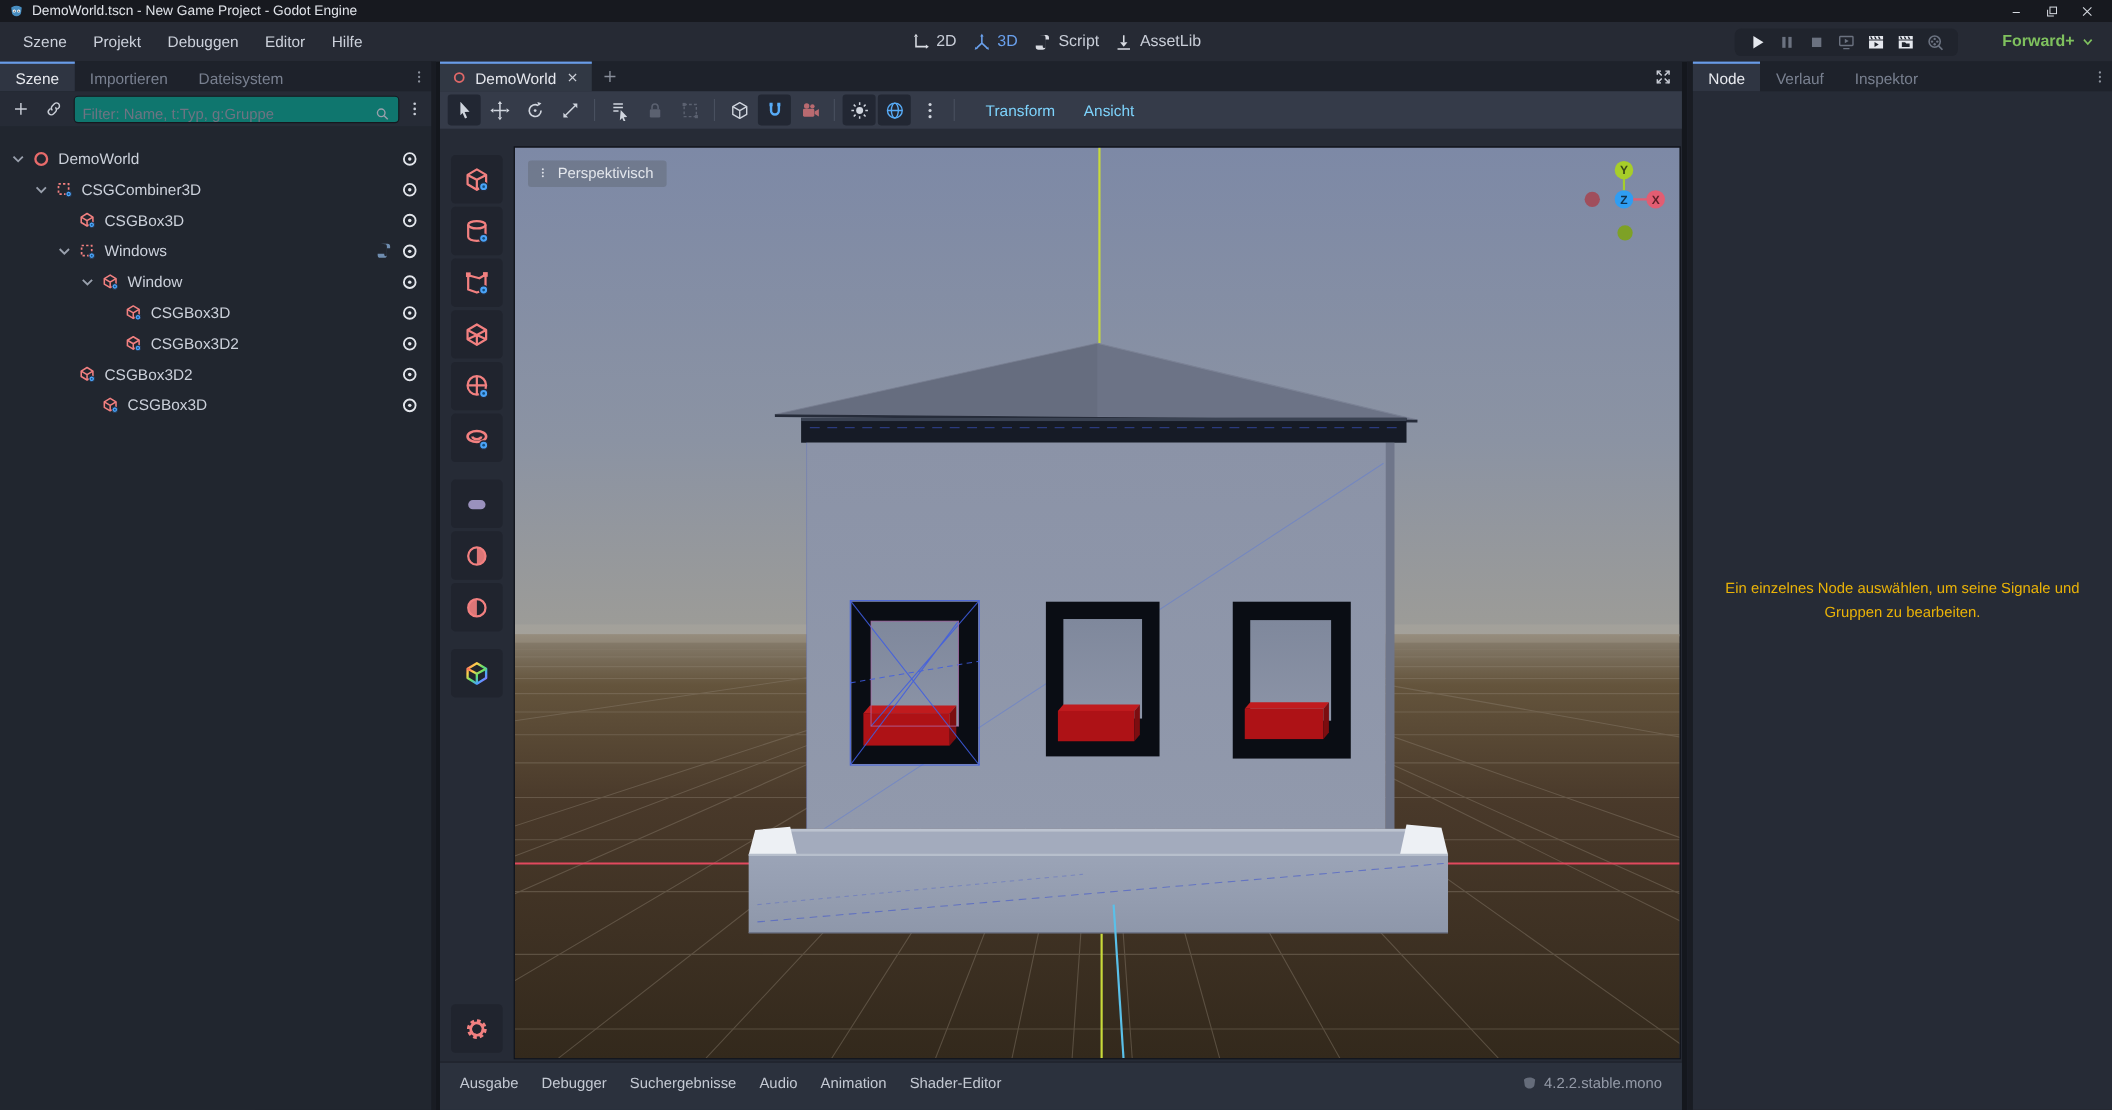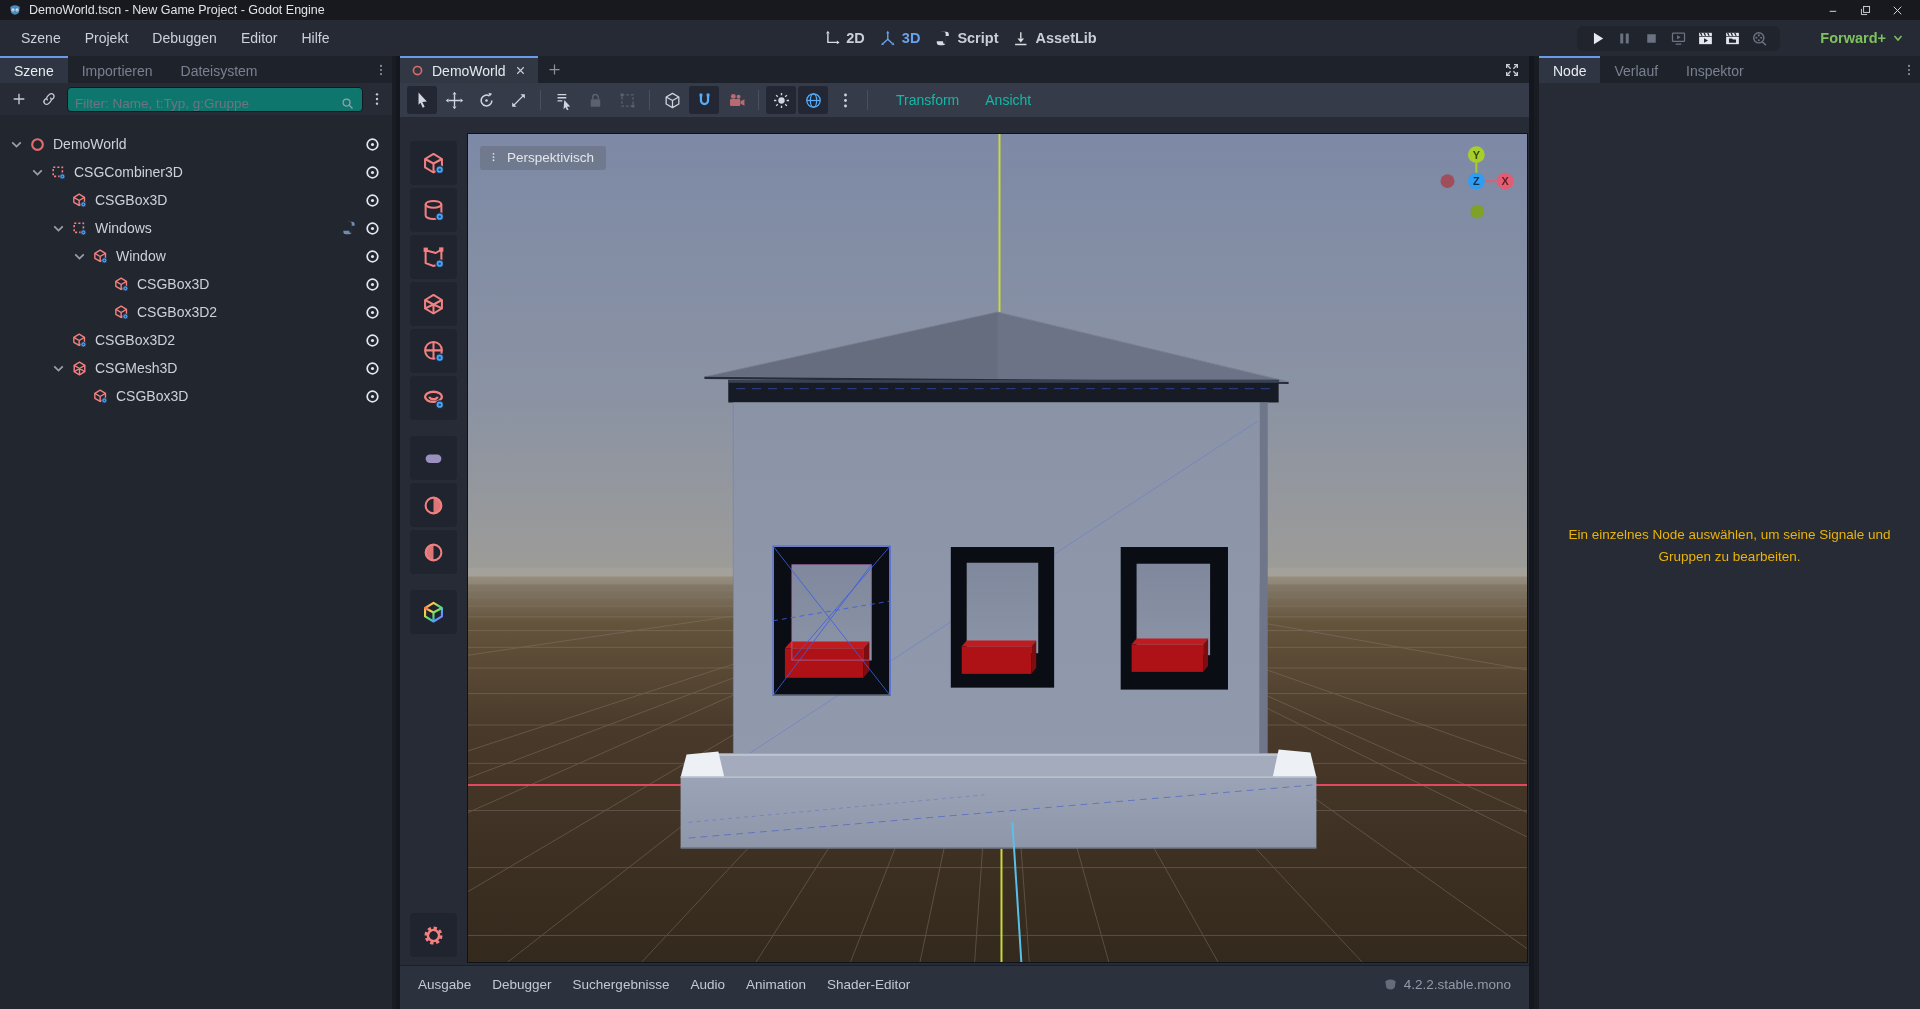--- a/index.html
+++ b/index.html
@@ -14,21 +14,21 @@
   .title-text{font-size:12.5px;color:#e0e3e9;white-space:nowrap}
   .win-controls{margin-left:auto;display:flex;gap:14px;padding-right:6px}
   .wbtn{width:18px;height:16px;color:#d6dae1;display:flex;align-items:center;justify-content:center}
   .wbtn svg{width:13px;height:13px}
 
   
   .menubar{position:absolute;top:20px;left:0;right:0;height:36px;background:#262a34;display:flex;align-items:center}
   #menu-list{display:flex;gap:2px;padding-left:10px}
   .menu-item{padding:5px 11px;font-size:14px;color:#ccd1db;border-radius:3px;cursor:default}
   #workspaces{position:absolute;left:50%;top:0;height:100%;transform:translateX(-50%);display:flex;align-items:center;gap:14px}
-  .ws{display:flex;align-items:center;gap:6px;font-size:14.5px;font-weight:700;color:#c9ced8}
+  .ws{display:flex;align-items:center;gap:6px;font-size:14.5px;font-weight:400;color:#c9ced8}
   .ws .ic{width:17px;height:17px;color:#d8dbe2}
   .ws.active{color:#6aa1ee}.ws.active .ic{color:#6aa1ee}
   .menubar-right{margin-left:auto;display:flex;align-items:center;gap:40px;padding-right:16px}
   #playback{display:flex;align-items:center;gap:10px;background:#20242d;border-radius:6px;padding:4px 12px}
   .pbtn{width:17px;height:17px}
   .pbtn svg{width:100%;height:100%}
   .pbtn.lit{color:#e5e8ee}.pbtn.dim{color:#6b7280}
   .renderer{display:flex;align-items:center;gap:6px;color:#7fc15e;font-weight:700;font-size:14.5px}
   .renderer .ic{width:12px;height:12px;color:#7fc15e}
 
@@ -69,21 +69,21 @@
   .expand-btn svg{width:16px;height:16px}
   .vp-toolbar{height:34px;background:#353b49;display:flex;align-items:center;gap:2px;padding:0 7px;flex:none}
   .tbtn{width:30px;height:28px;border-radius:3px;display:flex;align-items:center;justify-content:center;color:#d0d5de}
   .tbtn svg{width:19px;height:19px}
   .tbtn.pressed{background:#222733}
   .tbtn.pressed-blue{background:#222733;color:#57abf7}
   .tbtn.disabled{color:#5b6170}
   .tbtn.disabled-red{color:#b96a70}
   .vsep{width:1px;height:20px;background:#49505f;margin:0 5px}
   #vp-menus{display:flex;margin-left:8px}
-  .vmenu{padding:5px 13px;font-size:14px;color:#14b8a6}
+  .vmenu{padding:5px 13px;font-size:14px;color:#7dd3fc}
   .viewport-wrap{flex:1;display:flex;min-height:0;position:relative}
   .side-tools{width:67px;flex:none;display:flex;flex-direction:column;align-items:center;gap:3px;padding:24px 0 8px}
   .sbtn{width:47px;height:44px;border-radius:4px;display:flex;align-items:center;justify-content:center;background:#20242e}
   .sbtn svg{width:27px;height:27px}
   .sgap{height:10px;flex:none}
   .sspring{flex:1}
   .viewport{position:relative;flex:1;margin:16px 1px 2px 0;border:1px solid #0f1219;overflow:hidden}
   .viewport>svg{position:absolute;inset:0;width:100%;height:100%}
   .persp-pill{position:absolute;left:12px;top:12px;background:rgba(109,119,138,.85);border-radius:3px;padding:4px 12px 5px 8px;display:flex;align-items:center;gap:8px;font-size:13.5px;color:#e3e6ec}
   .persp-pill .ic{width:11px;height:13px;color:#dde1e8}
@@ -435,41 +435,20 @@
           </span>
           <span class="tlabel">CSGBox3D2</span>
           <span class="tspring"></span>
           <span class="ic eyebtn">
             <svg viewBox="0 0 24 24" fill="none" stroke="currentColor" stroke-width="2.4">
               <circle cx="12" cy="12" r="7.5"></circle>
               <circle cx="12" cy="12" r="2.2" fill="currentColor" stroke="none"></circle>
             </svg>
           </span>
         </div>
-        <div class="trow" style="padding-left:50px">
-          <span class="tw ic">
-            <svg viewBox="0 0 24 24" fill="none" stroke="currentColor" stroke-width="2.4">
-              <path d="M6 9l6 6 6-6"></path>
-            </svg>
-          </span>
-          <span class="ic nico">
-            <svg viewBox="0 0 24 24" fill="none" stroke="#f28080" stroke-width="2" stroke-linejoin="round">
-              <path d="M12 3l7.5 4.5v9L12 21l-7.5-4.5v-9z"></path>
-              <path d="M4.5 7.5L12 12l7.5-4.5M12 12v9M12 12l7.5 4.5M12 12L4.5 16.5"></path>
-            </svg>
-          </span>
-          <span class="tlabel">CSGMesh3D</span>
-          <span class="tspring"></span>
-          <span class="ic eyebtn">
-            <svg viewBox="0 0 24 24" fill="none" stroke="currentColor" stroke-width="2.4">
-              <circle cx="12" cy="12" r="7.5"></circle>
-              <circle cx="12" cy="12" r="2.2" fill="currentColor" stroke="none"></circle>
-            </svg>
-          </span>
-        </div>
         <div class="trow" style="padding-left:71px">
           <span class="tw ic"></span>
           <span class="ic nico">
             <svg viewBox="0 0 24 24" fill="none" stroke="#f28080" stroke-width="2" stroke-linejoin="round">
               <path d="M11.5 3L19 7.5v7L11.5 19 4 14.5v-7z"></path>
               <path d="M4 7.5l7.5 4.5L19 7.5M11.5 12v7"></path>
               <circle cx="17.5" cy="17.5" r="3.6" fill="#4aa3f8" stroke="#22293a" stroke-width="1.2" stroke-dasharray="none"></circle>
               <circle cx="17.5" cy="17.5" r="1.2" fill="#145081" stroke="none"></circle>
             </svg>
           </span>

